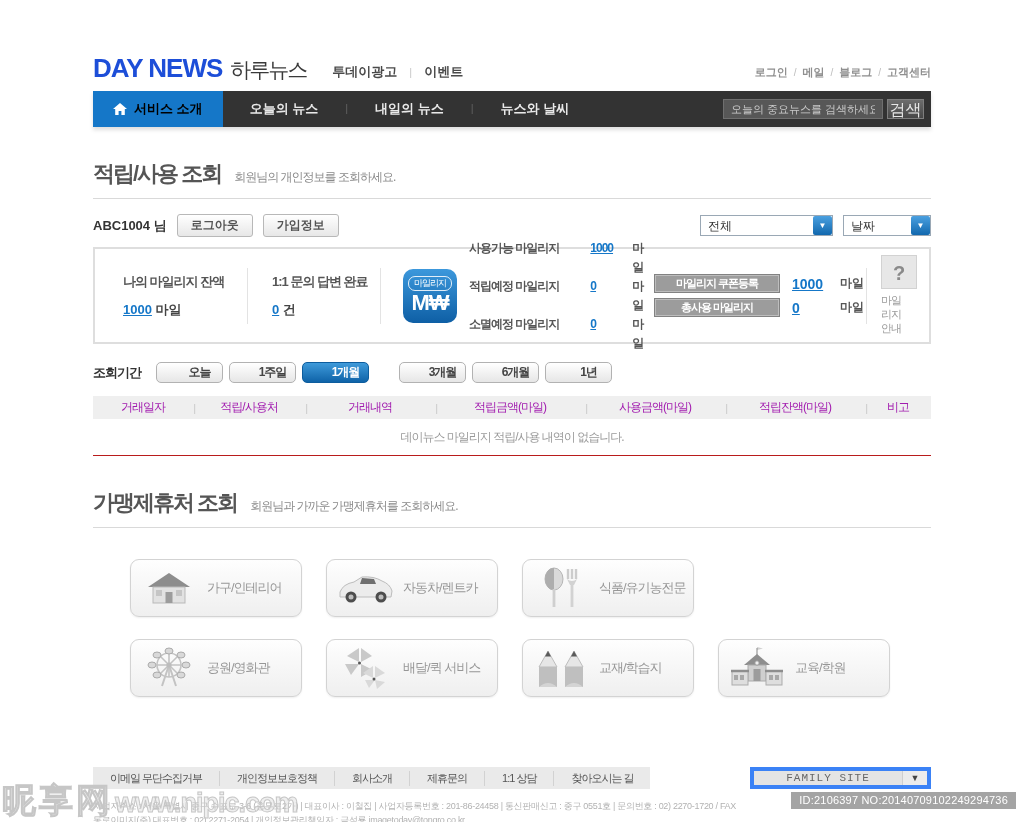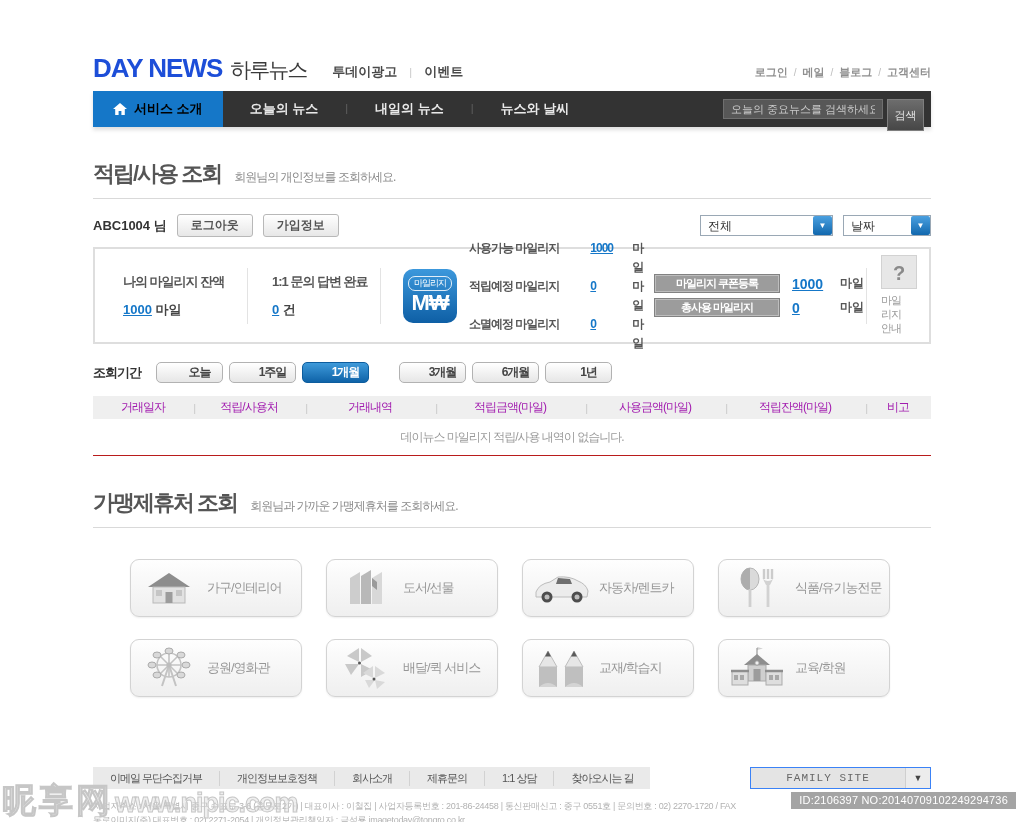--- a/index.html
+++ b/index.html
@@ -26,22 +26,22 @@
          box-shadow:0 3px 4px rgba(0,0,0,0.13); }
   .nav-home { display:flex; align-items:center; gap:7px; background:#1577c8; padding:0 20px;
               color:#000000; font-size:13px; font-weight:bold; cursor:pointer; }
   .nav-item { line-height:36px; padding:0 27px; color:#e9e9e9; font-size:13px; font-weight:bold; cursor:pointer; }
   .nav-sep { color:#606060; line-height:34px; font-size:11px; }
   .nav-search { position:absolute; right:7px; top:8px; display:flex; gap:4px; }
   .nav-search input { width:160px; height:20px; background:#575757; border:1px solid #6f6f6f;
                       color:#c9c9c9; font-size:11px; padding:0 7px;
                       font-family:"Liberation Sans","DejaVu Sans",sans-serif; }
   .nav-search input::placeholder { color:#c9c9c9; }
-  .search-btn { width:37px; height:32px; background:linear-gradient(#6d6d6d,#474747);
-                border:1px solid #7e7e7e; color:#e6e6e6; font-size:11px; cursor:pointer; }
+  .search-btn { width:37px; height:20px; background:linear-gradient(#6d6d6d,#474747);
+                border:1px solid #7e7e7e; color:#e6e6e6; font-size:16px; cursor:pointer; }
 
   
   .sec-head { display:flex; align-items:baseline; margin-top:32px; }
   .sec-title { font-size:22px; font-weight:bold; color:#555; letter-spacing:-2px; }
   .sec-sub { font-size:12px; color:#8a8a8a; margin-left:13px; letter-spacing:-1px; }
   .sec-hr { border:none; border-top:1px solid #d9d9d9; margin-top:9px; }
 
   
   .user-row { display:flex; align-items:center; margin-top:15px; height:23px; }
   .user-name { font-size:13px; font-weight:bold; color:#333; }
@@ -110,21 +110,21 @@
           background:linear-gradient(#fefefe,#efefef); display:flex; align-items:center;
           box-shadow:0 1px 2px rgba(0,0,0,0.07); cursor:pointer; }
   .card .icn { width:76px; display:flex; justify-content:center; align-items:center; }
   .card .lbl { font-size:13px; color:#979797; letter-spacing:-1px; }
 
   
   .footer-links { display:flex; margin-top:70px; align-items:center; justify-content:space-between; }
   .flinks { display:flex; background:#eaeaea; height:22px; align-items:center; }
   .flink { font-size:11px; color:#555; padding:0 17px; cursor:pointer; letter-spacing:-1px; }
   .flink:not(:last-child) { border-right:1px solid #d2d2d2; }
-  .family { width:181px; height:22px; background:#e4e4e4; border:1px solid #3b82f6;
+  .family { width:181px; height:22px; background:#e4e4e4; border:4px solid #3b82f6;
             display:flex; align-items:center; cursor:pointer; }
   .fs-label { flex:1; text-align:center; font-size:11px; color:#666; letter-spacing:1px;
               font-family:"Liberation Mono","DejaVu Sans Mono",monospace; }
   .fs-arrow { width:25px; height:100%; border-left:1px solid #cfcfcf; background:#ececec;
               color:#444; font-size:9px; display:flex; align-items:center; justify-content:center; }
   .finfo { margin-top:11px; font-size:9px; color:#b2b2b2; line-height:1.55; letter-spacing:-0.3px; }
 
   .watermark { position:absolute; left:2px; bottom:-2px; display:flex; align-items:baseline;
                font-weight:bold; color:rgba(210,210,210,0.35); -webkit-text-stroke:1px #c6c6c6;
                pointer-events:none; white-space:nowrap; }
@@ -296,31 +296,20 @@
               <rect x="9" y="19" width="32" height="16" fill="#e2e2e2" stroke="#b9b9b9"></rect>
               <rect x="21.5" y="24" width="7" height="11" fill="#9c9c9c"></rect>
               <rect x="12" y="22" width="6" height="6" fill="#c5c5c5"></rect>
               <rect x="32" y="22" width="6" height="6" fill="#c5c5c5"></rect>
             </svg>
         </span>
         <span class="lbl">가구/인테리어</span>
       </div>
       <div class="card">
         <span class="icn">
-          <svg width="42" height="40" viewBox="0 0 42 40">
-              <polygon points="6,10 16,4 16,36 6,36" fill="#cdcdcd"></polygon>
-              <polygon points="17,8 27,2 27,36 17,36" fill="#b8b8b8"></polygon>
-              <polygon points="28,10 38,4 38,36 28,36" fill="#d8d8d8"></polygon>
-              <path d="M28 10 L33 14 L33 22 L28 18 Z" fill="#9a9a9a"></path>
-            </svg>
-        </span>
-        <span class="lbl">도서/선물</span>
-      </div>
-      <div class="card">
-        <span class="icn">
           <svg width="58" height="32" viewBox="0 0 58 32">
               <path d="M4 20 Q7 12 18 10 L26 5 Q38 4 46 9 Q54 12 56 19 L55 25 L4 25 Z" fill="#ececec" stroke="#bcbcbc"></path>
               <path d="M26 6 L24 12 L40 12 L38 7 Z" fill="#6f6f6f"></path>
               <circle cx="15" cy="25" r="5.5" fill="#4d4d4d"></circle>
               <circle cx="15" cy="25" r="2.5" fill="#bdbdbd"></circle>
               <circle cx="45" cy="25" r="5.5" fill="#4d4d4d"></circle>
               <circle cx="45" cy="25" r="2.5" fill="#bdbdbd"></circle>
             </svg>
         </span>
         <span class="lbl">자동차/렌트카</span>

